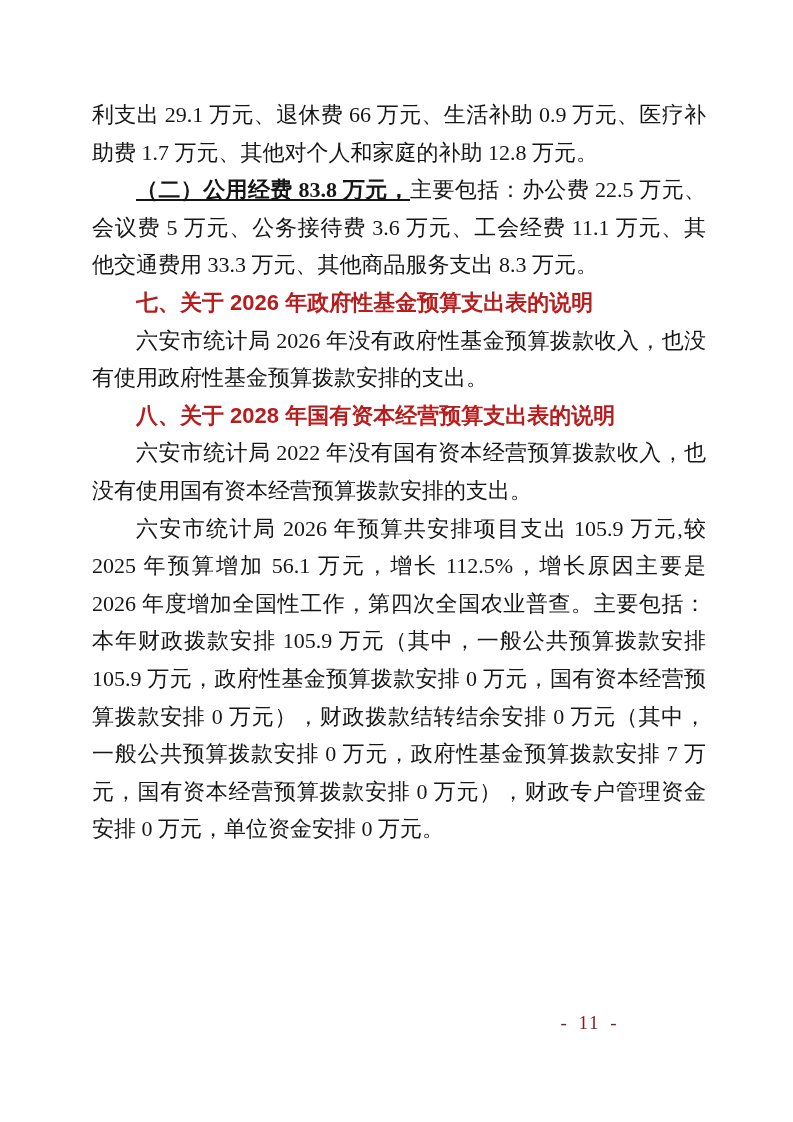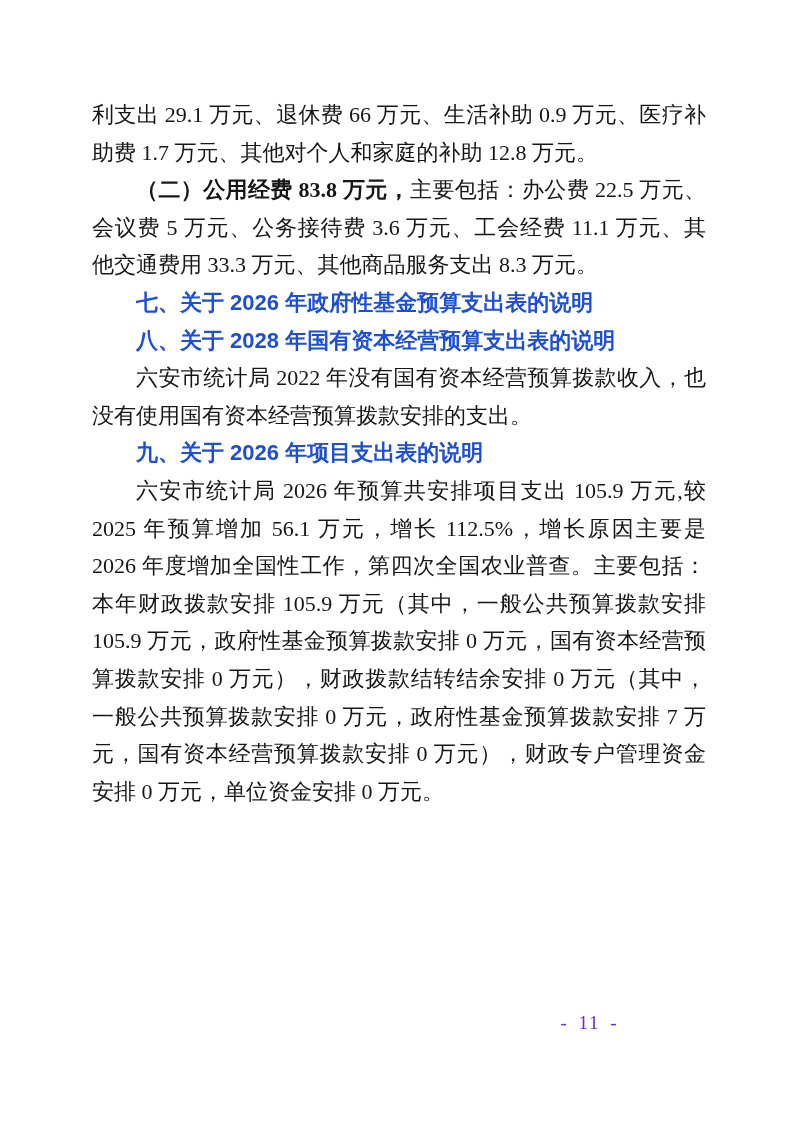--- a/index.html
+++ b/index.html
@@ -33,44 +33,44 @@
   .para.indent {
     text-indent: 2em;
   }
   .heading {
     margin: 0;
     font-size: 22px;
     line-height: 37.6px;
     font-weight: 700;
     text-indent: 2em;
     font-family: "Liberation Sans", "DejaVu Sans", sans-serif;
-    color: #1d4ed8;
+    color: #b91c1c;
     text-align: justify;
   }
   .run { font: inherit; }
-  .bold-run { font-weight: 700; }
+  .bold-run { font-weight: 700; text-decoration: underline; }
   .footer {
     position: absolute;
     top: 1012px;
     right: 93px;
     font-size: 19px;
     line-height: 22px;
     letter-spacing: 1.5px;
     word-spacing: 4px;
-    color: #6d28d9;
+    color: #7f1d1d;
     font-family: "Liberation Serif", "DejaVu Serif", serif;
   }
 </style>
 </head>
 <body>
 
 <div class="page">
   <div class="content">
       <p class="para"><span class="run">利支出 29.1 万元、退休费 66 万元、生活补助 0.9 万元、医疗补助费 1.7 万元、其他对个人和家庭的补助 12.8 万元。</span></p>
       <p class="para indent"><span class="run bold-run">（二）公用经费 83.8 万元，</span><span class="run">主要包括：办公费 22.5 万元、会议费 5 万元、公务接待费 3.6 万元、工会经费 11.1 万元、其他交通费用 33.3 万元、其他商品服务支出 8.3 万元。</span></p>
       <h2 class="heading"><span class="run">七、关于 2026 年政府性基金预算支出表的说明</span></h2>
+      <p class="para indent"><span class="run">六安市统计局 2026 年没有政府性基金预算拨款收入，也没有使用政府性基金预算拨款安排的支出。</span></p>
       <h2 class="heading"><span class="run">八、关于 2028 年国有资本经营预算支出表的说明</span></h2>
       <p class="para indent"><span class="run">六安市统计局 2022 年没有国有资本经营预算拨款收入，也没有使用国有资本经营预算拨款安排的支出。</span></p>
-      <h2 class="heading"><span class="run">九、关于 2026 年项目支出表的说明</span></h2>
       <p class="para indent"><span class="run">六安市统计局 2026 年预算共安排项目支出 105.9 万元,较 2025 年预算增加 56.1 万元，增长 112.5%，增长原因主要是 2026 年度增加全国性工作，第四次全国农业普查。主要包括：本年财政拨款安排 105.9 万元（其中，一般公共预算拨款安排 105.9 万元，政府性基金预算拨款安排 0 万元，国有资本经营预算拨款安排 0 万元），财政拨款结转结余安排 0 万元（其中，一般公共预算拨款安排 0 万元，政府性基金预算拨款安排 7 万元，国有资本经营预算拨款安排 0 万元），财政专户管理资金安排 0 万元，单位资金安排 0 万元。</span></p>
     </div>
   <div class="footer">- 11 -</div>
 </div>
 
 </body></html>

